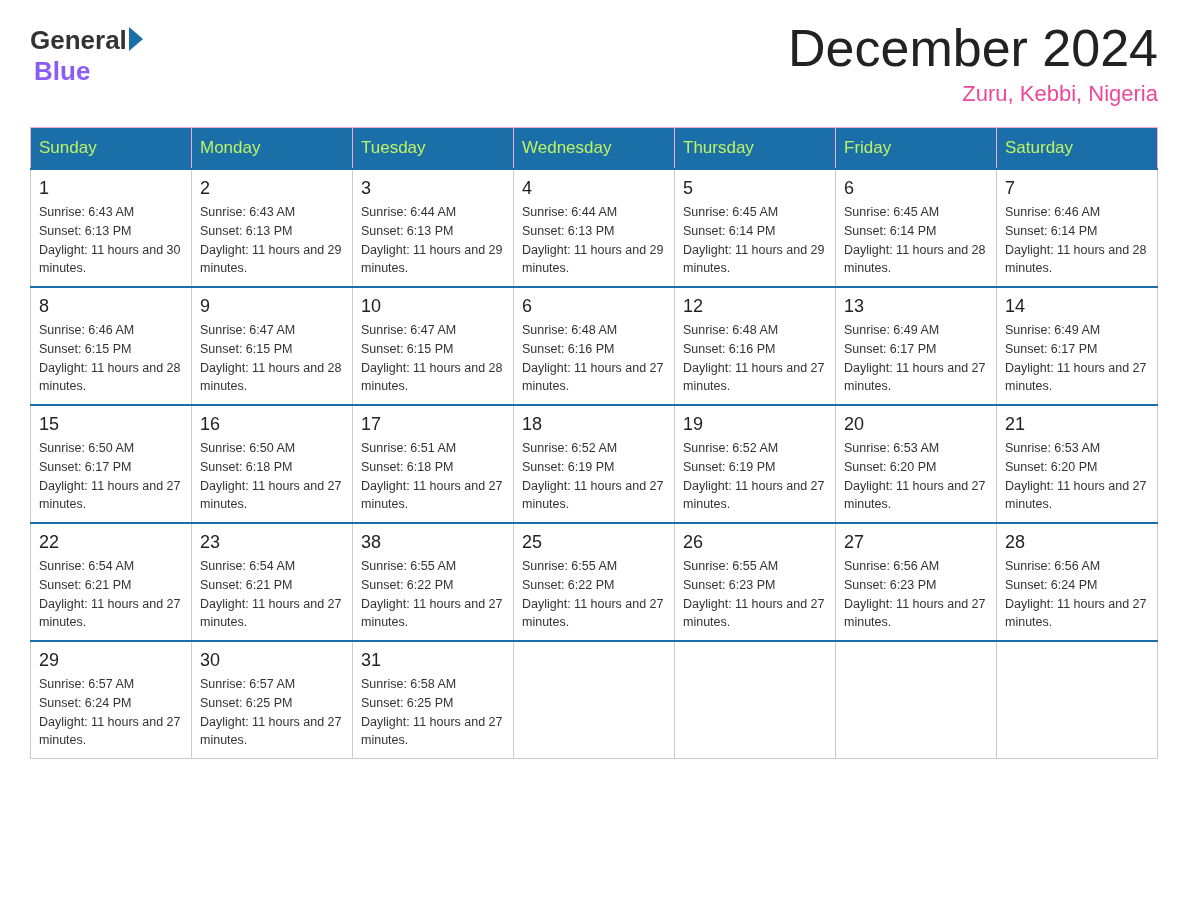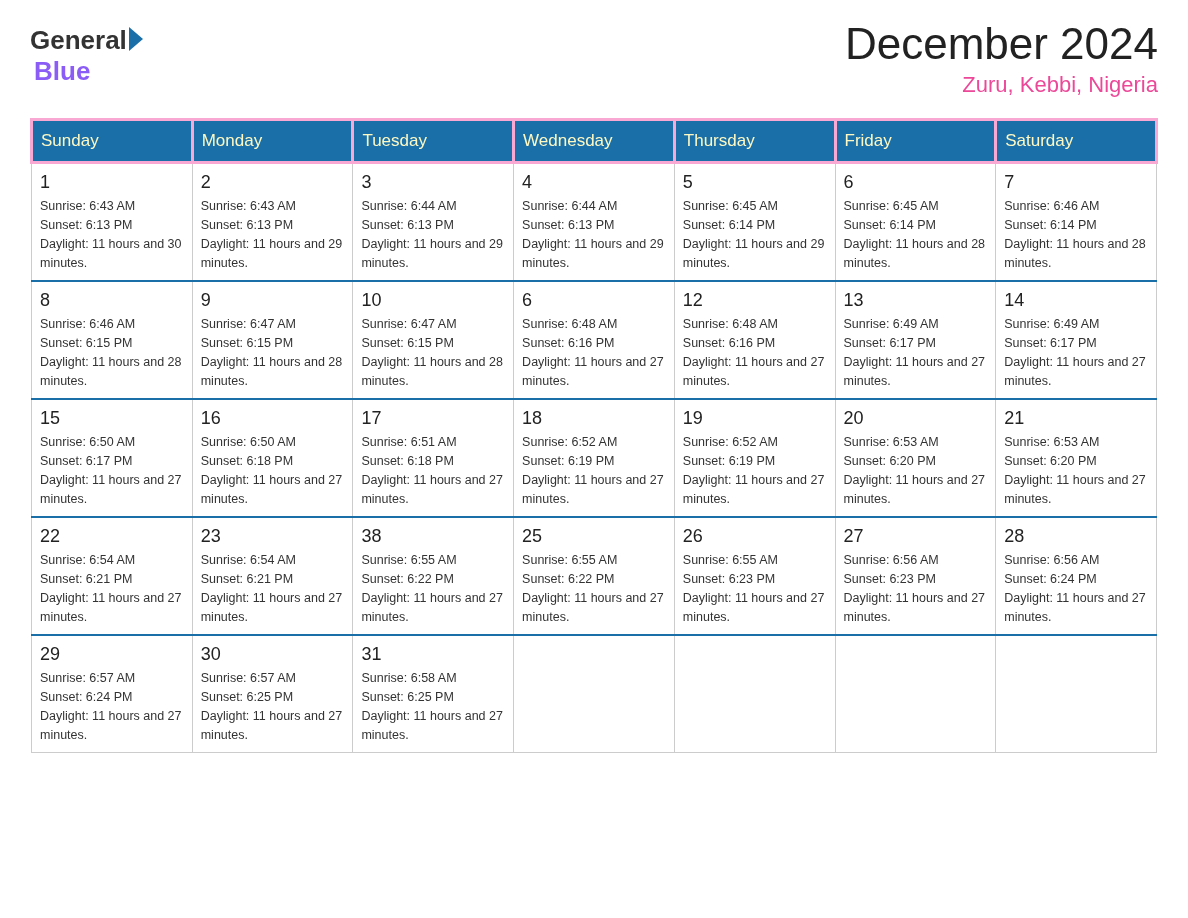--- a/index.html
+++ b/index.html
@@ -45,43 +45,43 @@
       margin-left: 2px;
     }
     .logo-line2 {
       display: flex;
       align-items: center;
     }
     .title-block {
       text-align: right;
     }
     .month-title {
-      font-size: 44px;
+      font-size: 52px;
       font-weight: normal;
       color: #222222;
       line-height: 1.1;
     }
     .location {
       font-size: 22px;
       color: #ec4899;
       margin-top: 4px;
     }
     .calendar-table {
       width: 100%;
       border-collapse: collapse;
       table-layout: fixed;
     }
     .calendar-table th {
       background-color: #1a6fa8;
-      color: #fef9c3;
+      color: #bef264;
       font-size: 17px;
       font-weight: normal;
       padding: 10px 8px;
       text-align: left;
-      border: 3px solid #f9a8d4;
+      border: 1px solid #f9a8d4;
       margin-top: 38px;
     }
     .calendar-table td {
       vertical-align: top;
       padding: 8px 8px;
       border: 1px solid #cccccc;
       border-top: 2px solid #1a6fa8;
       font-size: 13px;
       color: #333333;
       height: 110px;

